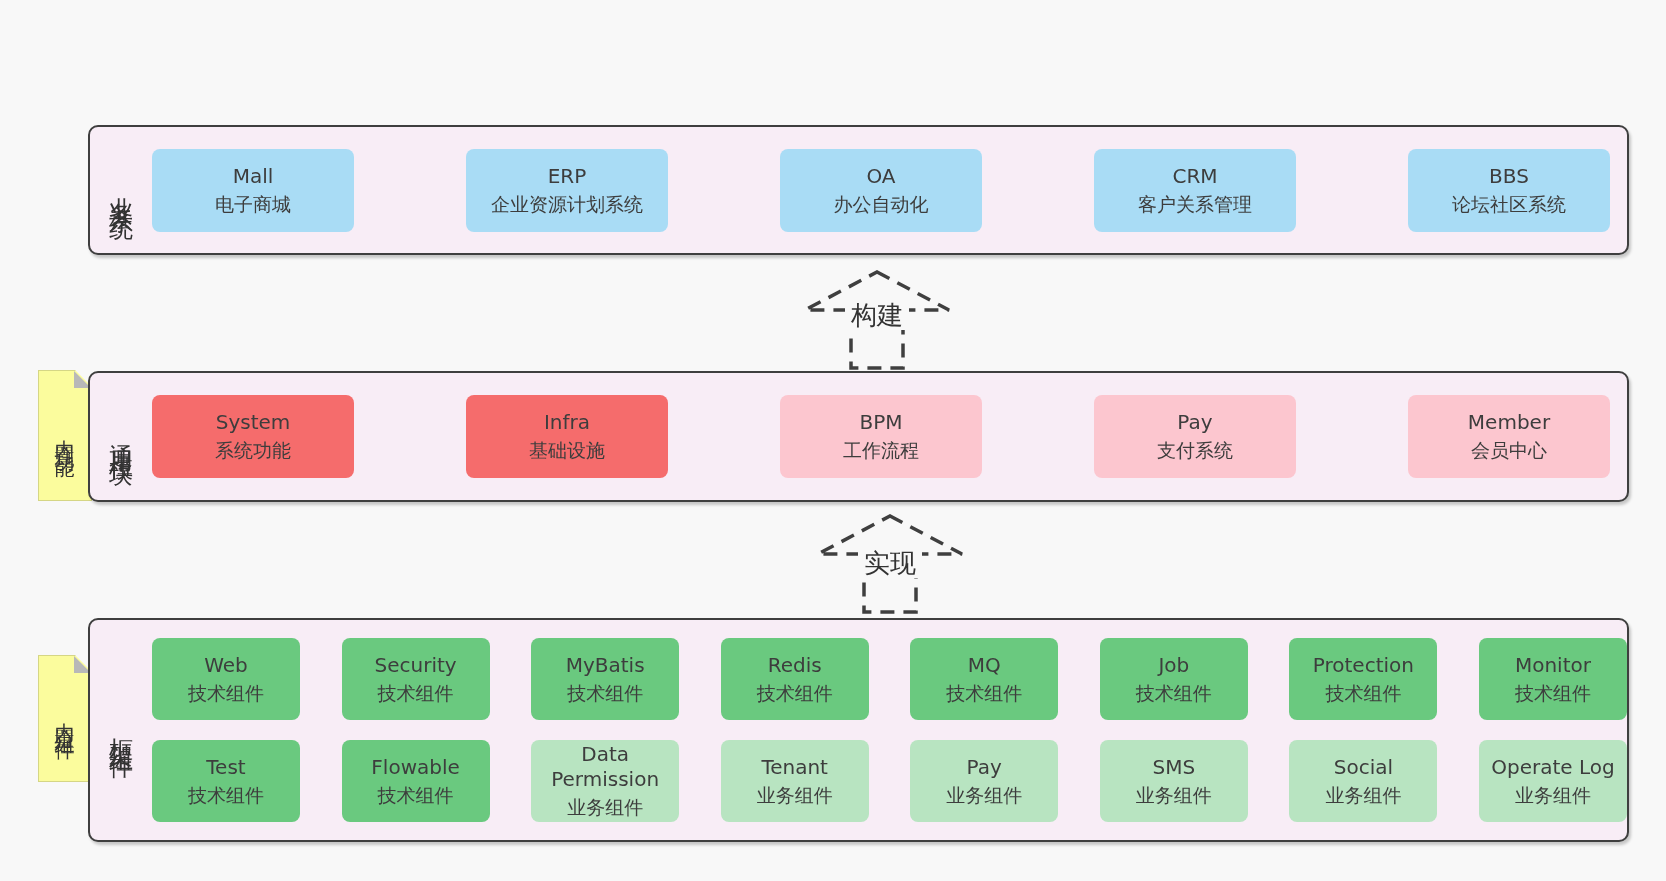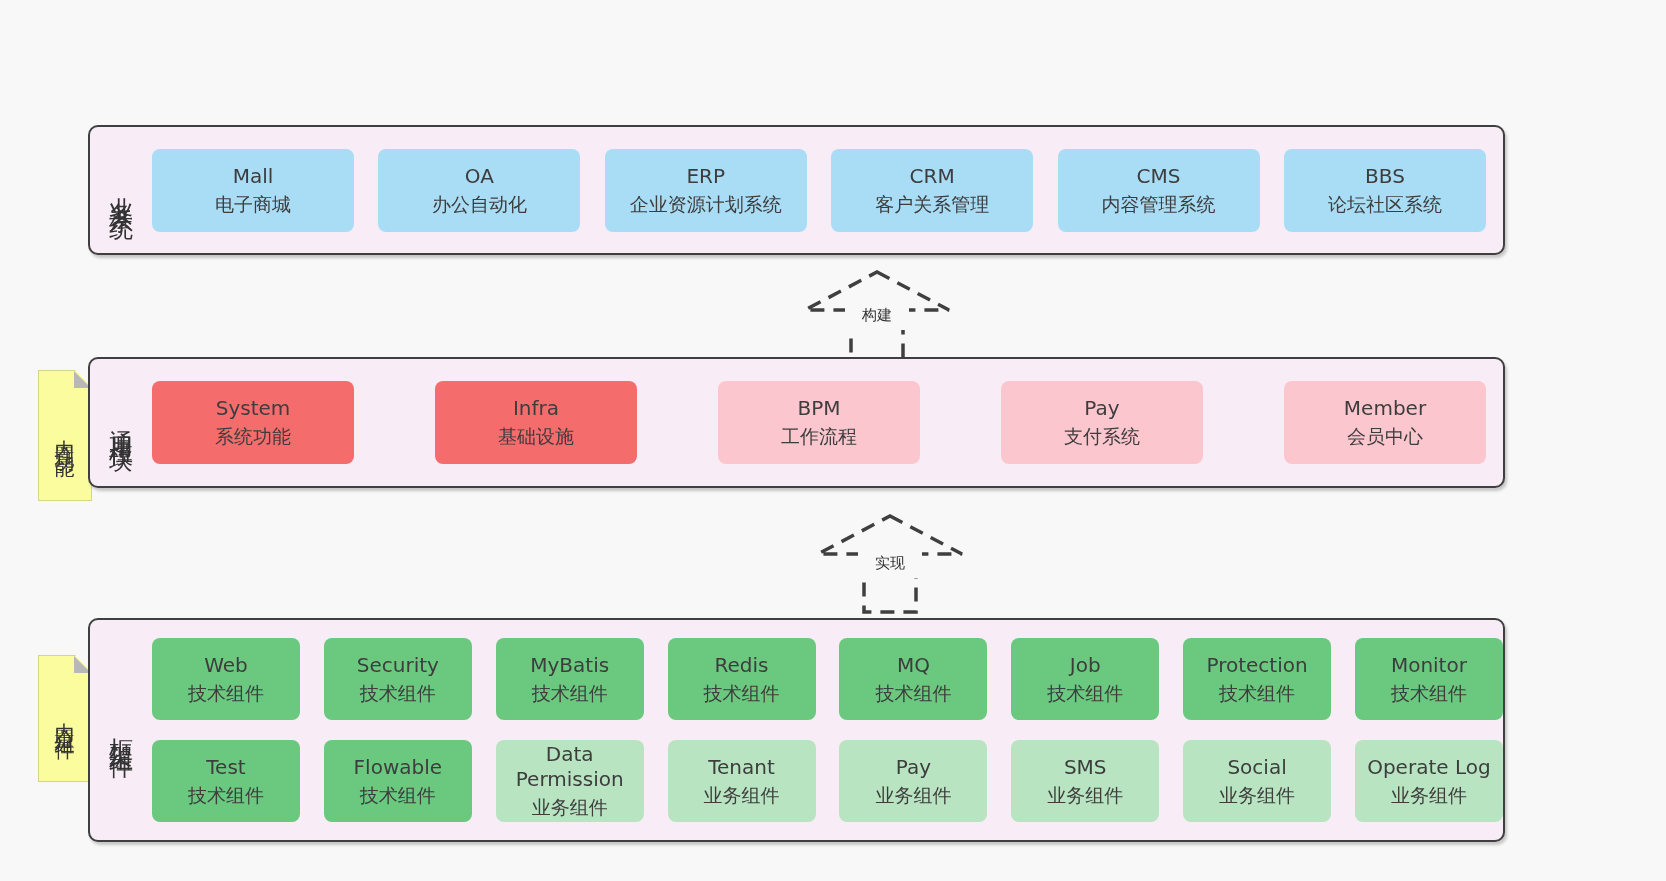--- a/index.html
+++ b/index.html
@@ -10,30 +10,30 @@
   html,body{margin:0;padding:0;}
   body{background:var(--page-bg);}
   .canvas{
     position:relative;width:1666px;height:881px;overflow:hidden;
     background:var(--page-bg);
     font-family:"DejaVu Sans","Liberation Sans",sans-serif;
     color:var(--box-text);
   }
   
   .layer{
-    position:absolute;left:88px;width:1417px;box-sizing:border-box;
+    position:absolute;left:88px;width:1541px;box-sizing:border-box;
     background:var(--layer-bg);
     border:2px solid var(--layer-border);
     border-radius:10px;
     box-shadow:2px 3px 3px rgba(0,0,0,0.20);
     display:flex;align-items:center;
     z-index:1;
   }
   #layer-business{top:125px;height:130px;}
-  #layer-modules{top:357px;height:131px;}
+  #layer-modules{top:371px;height:131px;}
   #layer-components{top:618px;height:224px;}
   .layer-label{
     width:62px;flex:0 0 62px;display:flex;justify-content:center;align-items:center;
     font-size:24px;color:#333;
   }
   .vtext{
     writing-mode:vertical-rl;text-orientation:upright;
     letter-spacing:6px;line-height:1;white-space:nowrap;
   }
   .boxes{flex:1;display:flex;justify-content:space-between;align-items:center;padding-right:17px;}
@@ -76,21 +76,21 @@
   .arrow-svg polygon{
     fill:var(--page-bg);
     stroke:var(--layer-border);
     stroke-width:3.5;
     stroke-dasharray:14 9;
   }
   .arrow-label{
     position:absolute;width:64px;height:30px;z-index:2;
     background:var(--page-bg);
     display:flex;align-items:center;justify-content:center;
-    font-size:15px;color:#333;
+    font-size:26px;color:#333;
   }
   #arrow-build-label{left:845px;top:300px;}
   #arrow-implement-label{left:858px;top:548px;}
 </style>
 </head>
 <body>
 
 <div class="canvas">
 
   <div class="note" id="note-modules">
@@ -105,34 +105,30 @@
   <section class="layer" id="layer-business">
     <div class="layer-label">
       <span class="vtext">业务系统</span>
     </div>
     <div class="boxes single" id="boxes-business">
         <div class="box v-blue">
           <div class="t">Mall</div>
           <div class="s">电子商城</div>
         </div>
         <div class="box v-blue">
+          <div class="t">ERP</div>
+          <div class="s">企业资源计划系统</div>
+        </div>
+        <div class="box v-blue">
           <div class="t">OA</div>
           <div class="s">办公自动化</div>
         </div>
         <div class="box v-blue">
-          <div class="t">ERP</div>
-          <div class="s">企业资源计划系统</div>
-        </div>
-        <div class="box v-blue">
           <div class="t">CRM</div>
           <div class="s">客户关系管理</div>
-        </div>
-        <div class="box v-blue">
-          <div class="t">CMS</div>
-          <div class="s">内容管理系统</div>
         </div>
         <div class="box v-blue">
           <div class="t">BBS</div>
           <div class="s">论坛社区系统</div>
         </div>
       </div>
   </section>
 
   <svg class="arrow-svg" id="arrow-build" width="160" height="110" viewBox="0 0 160 110">
     <polygon points="79,6 151,44 105,44 105,102 53,102 53,44 7,44"></polygon>

